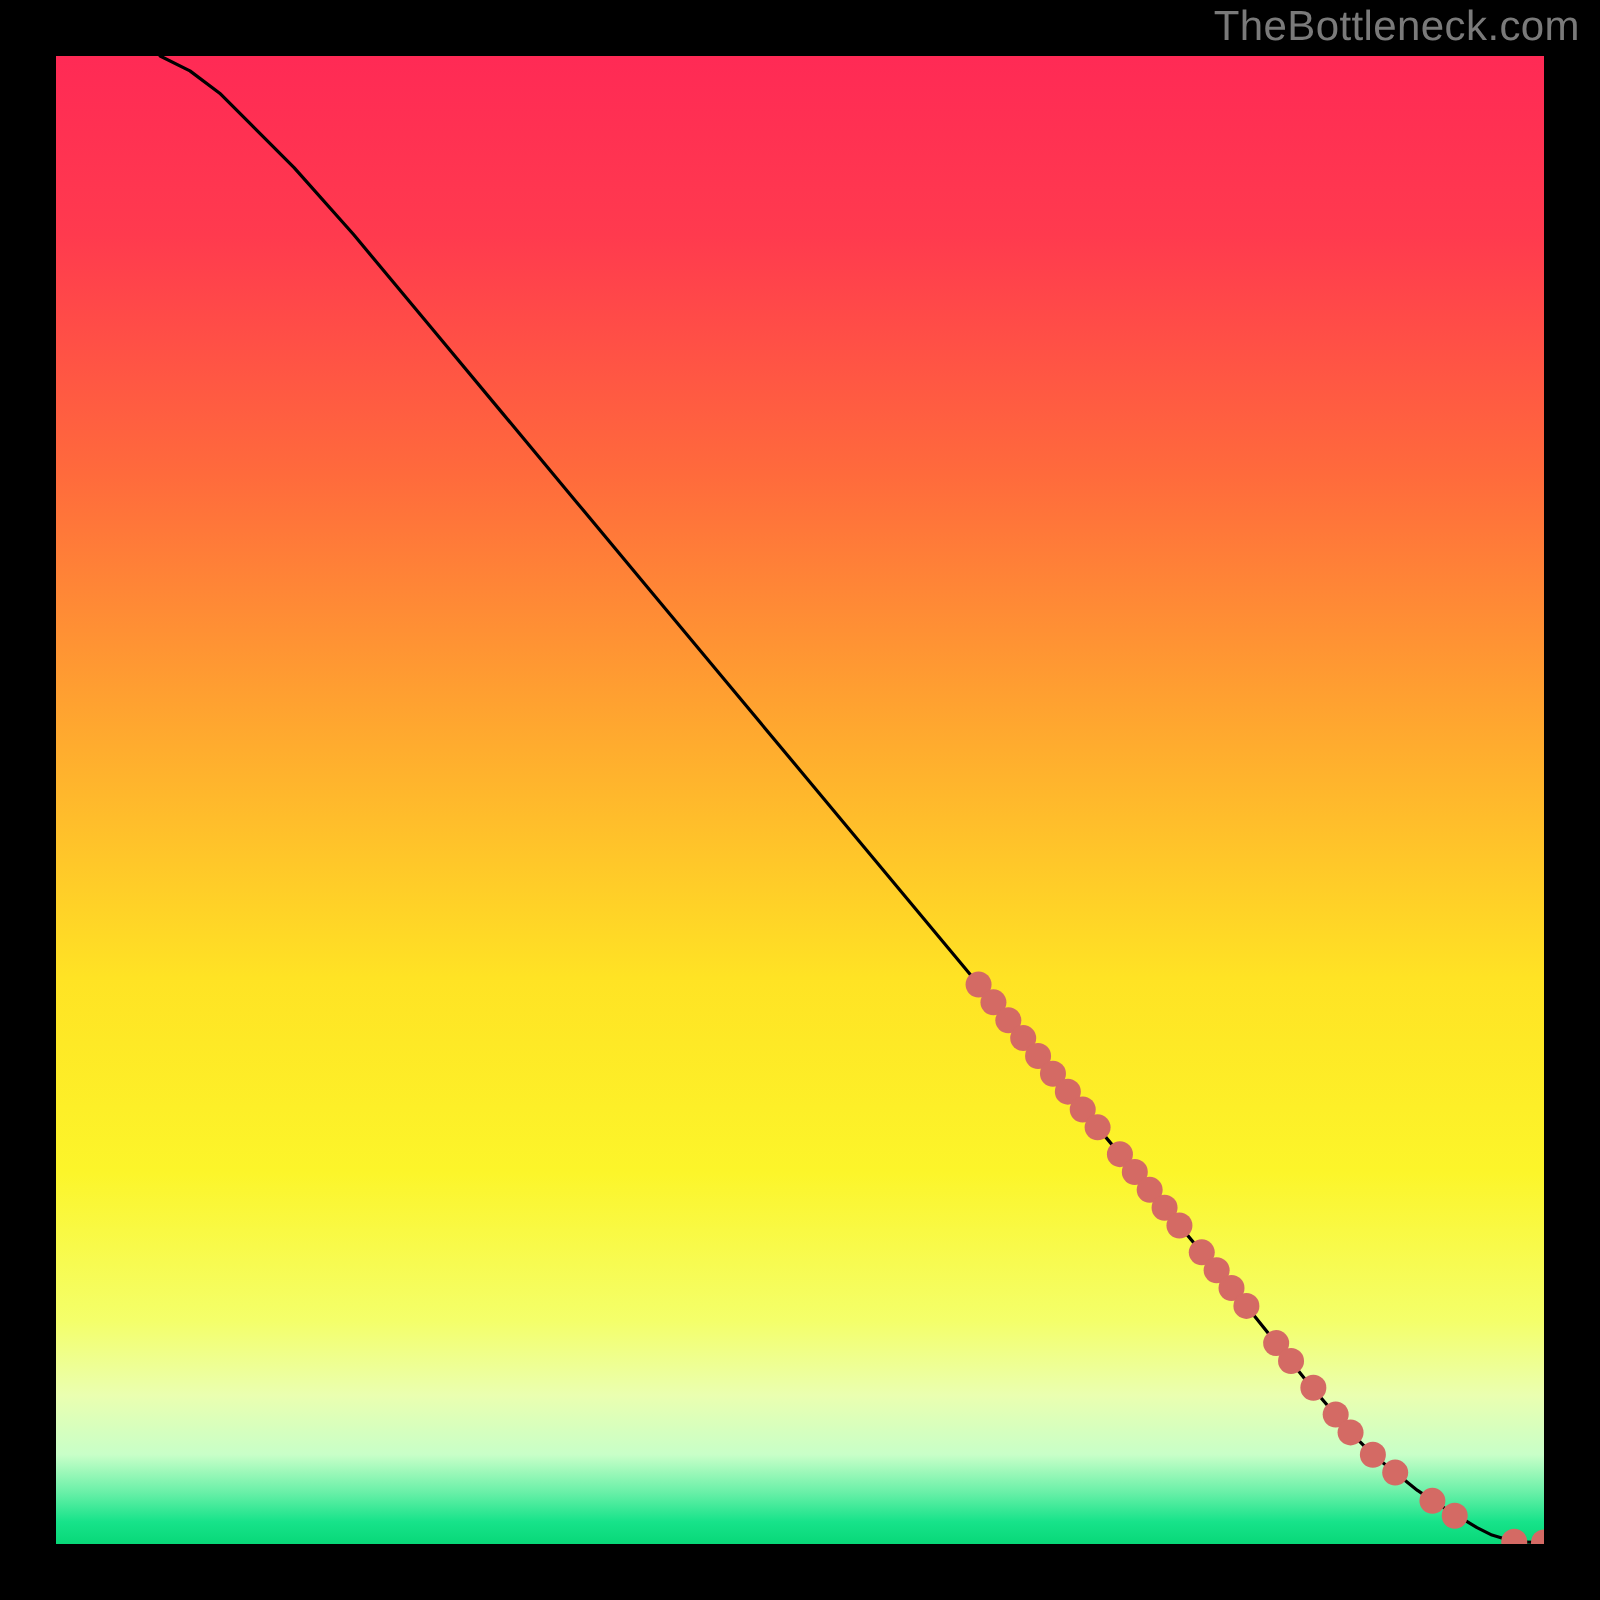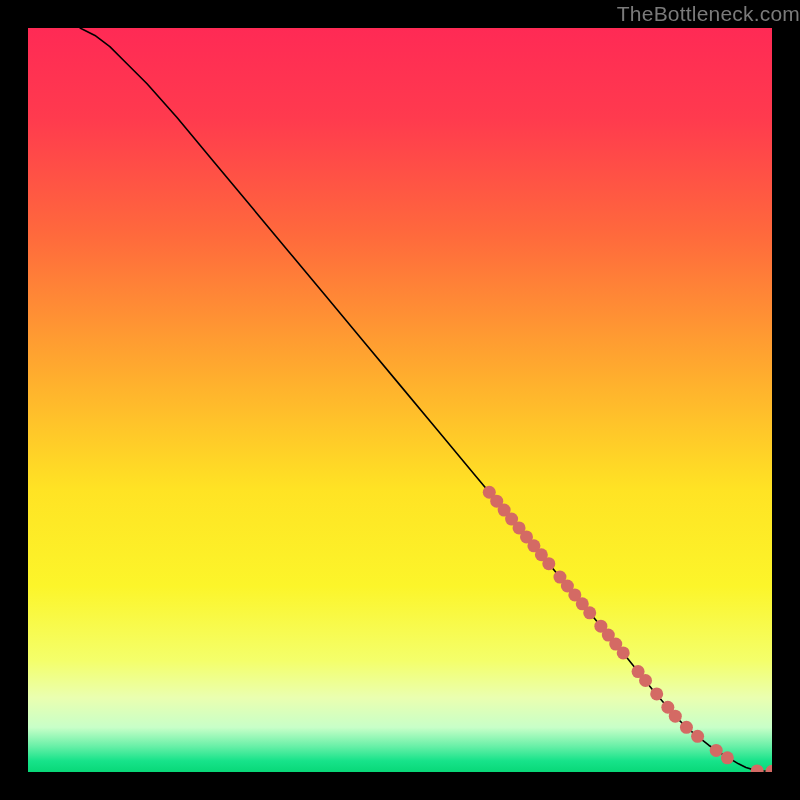--- a/index.html
+++ b/index.html
@@ -12,21 +12,21 @@
     font-family: Arial, Helvetica, sans-serif;
   }
   .stage {
     position: relative;
     width: 800px;
     height: 800px;
   }
   .watermark {
     position: absolute;
     top: 2px;
-    right: 0;
+    right: 10px;
     color: #7a7a7a;
     font-size: 21px;
     font-weight: 400;
     letter-spacing: 0.2px;
     z-index: 10;
   }
   .plot {
     position: absolute;
     left: 28px;
     top: 28px;

